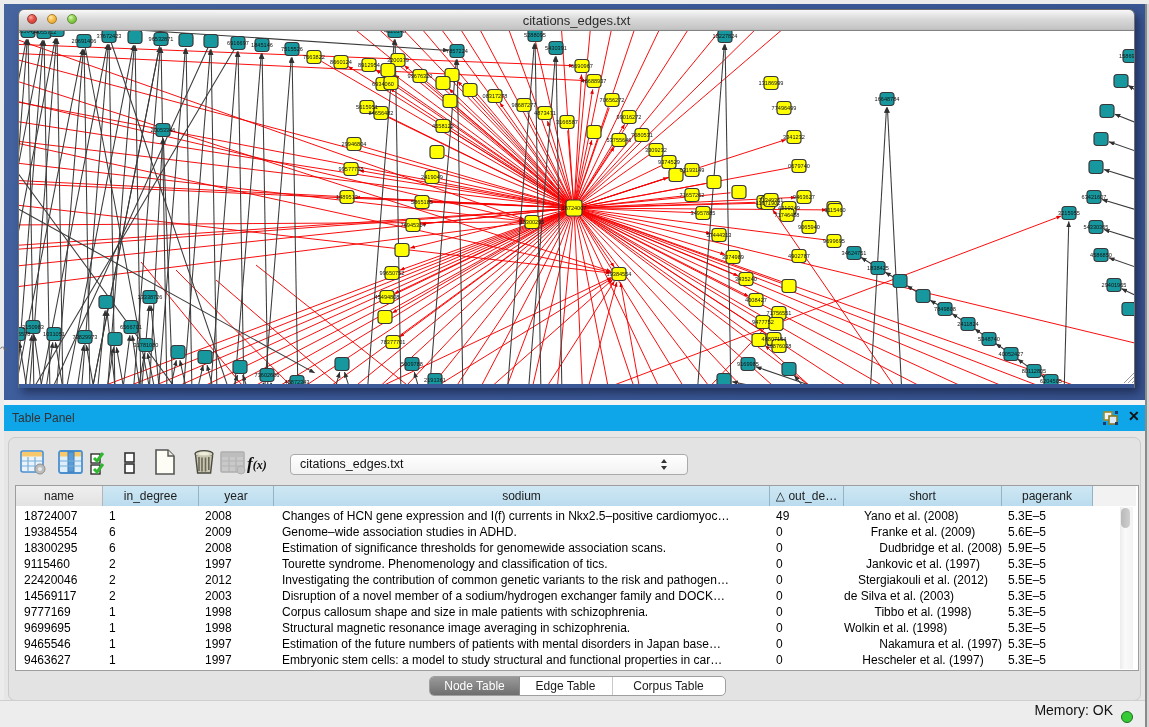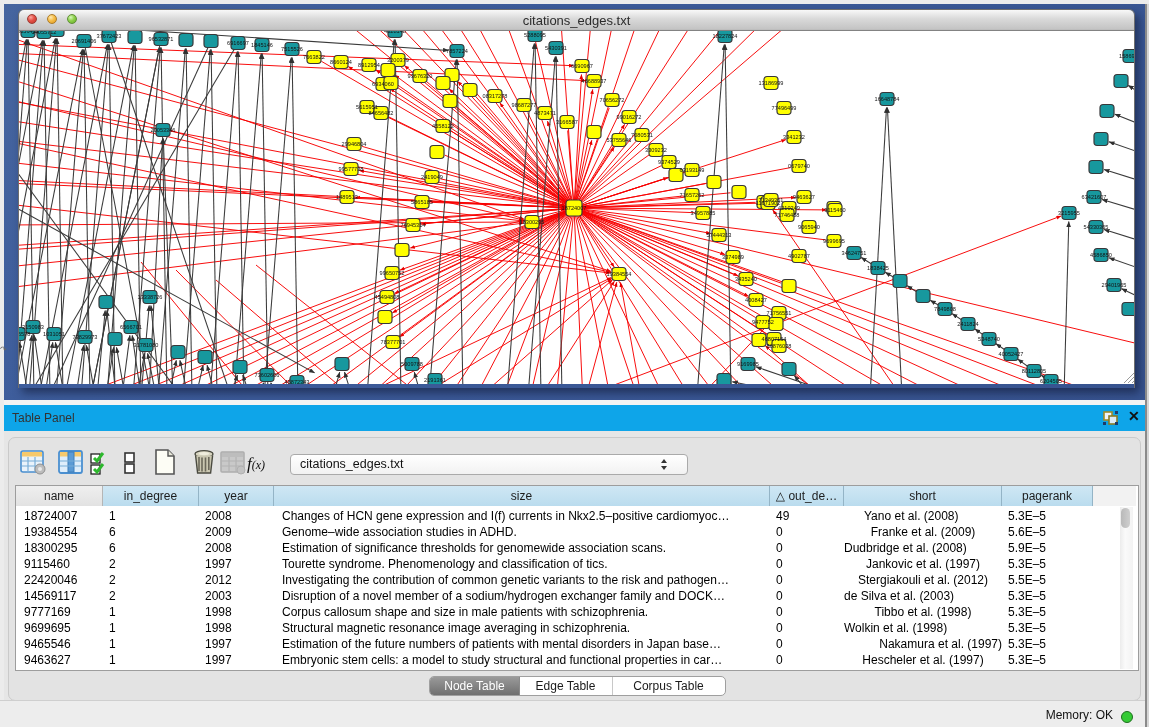--- a/index.html
+++ b/index.html
@@ -38,21 +38,21 @@
 #sbtrack{left:1104px;top:21px;width:13px;height:162px;background:linear-gradient(90deg,#ececec,#fafafa 40%,#f3f3f3)}
 #sbthumb{left:1px;top:1px;width:9px;height:20px;background:linear-gradient(90deg,#b9b9b9,#cfcfcf);border-radius:5px}
 
 #tabs{left:420px;top:238px;width:295px;height:18px;border:1px solid #9f9f9f;border-radius:5px;background:#fff;overflow:hidden}
 #tab1{left:0;top:0;width:89px;height:18px;background:linear-gradient(#9a9a9a,#6f6f6f);color:#fff;font-size:12px;text-align:center;line-height:18px;border-right:1px solid #8a8a8a}
 #tab2{left:89px;top:0;width:93px;height:18px;color:#1a1a1a;font-size:12px;text-align:center;line-height:18px;border-right:1px solid #c8c8c8}
 #tab3{left:182px;top:0;width:113px;height:18px;color:#1a1a1a;font-size:12px;text-align:center;line-height:18px}
 
 #statusline{left:0;top:700px;width:1149px;height:1px;background:#cfcfcf}
 #status{left:0;top:701px;width:1149px;height:26px;background:#ededed}
-#mem{right:36px;top:7px;font-size:12px;color:#111}
+#mem{right:36px;top:1px;font-size:14px;color:#111}
 #memdot{right:16px;top:10px;width:10px;height:10px;border-radius:50%;background:#35cb35;border:1.5px solid #1f6e1f}
 #rightedge{right:2px;top:4px;width:2px;height:723px;background:#8a8a8a}
 #rightedge2{right:0;top:4px;width:2px;height:723px;background:#d6d6d6}
 #curl{left:0px;top:345px;font-size:8px;color:#666}
 </style></head>
 <body>
 <div id="bluepanel" class="abs">
   <div id="netwin" class="abs">
     <div id="titlebar" class="abs">
       <div id="b1" class="btn abs"></div>
@@ -625,30 +625,30 @@
           <path d="M3.6 6.5l2 17.5h13l2-17.5" fill="#c9c6b0" stroke="#4a4a40" stroke-width="1.4"></path>
           <path d="M7 8v14M10 8.5v14M13.5 8.5v14M16.8 8v13" stroke="#6b685a" stroke-width="1.6"></path>
           <ellipse cx="12" cy="4.6" rx="5" ry="1.6" fill="#efeddd"></ellipse>
         </svg></div>
 <div class="abs ticon" style="left:211px;top:13px"><svg width="27" height="24">
           <rect x="1" y="1" width="23" height="20" rx="1" fill="#c9c9c9" stroke="#adadad" stroke-width="1.5"></rect>
           <rect x="2" y="2" width="21" height="4" fill="#bdbdbd"></rect>
           <path d="M2 10h21M2 15h21M9 6v15M16 6v15" stroke="#b3b3b3" stroke-width="1.2"></path>
           <circle cx="21" cy="19" r="4" fill="#c2c2c2" stroke="#b0b0b0"></circle>
         </svg></div>
-<div class="abs" style="left:238px;top:16px;font-family:'Liberation Serif',serif;font-style:italic;font-weight:normal;font-size:17px;color:#0d0d0d">f<span style="font-size:12px">(x)</span></div>
+<div class="abs" style="left:238px;top:16px;font-family:'Liberation Serif',serif;font-style:italic;font-weight:bold;font-size:17px;color:#0d0d0d">f<span style="font-size:12px">(x)</span></div>
     <div id="combo" class="abs">citations_edges.txt<div id="comboarr" class="abs"><svg width="10" height="19">
             <path d="M5 4l3 4H2z" fill="#333"></path>
             <path d="M5 15l-3-4h6z" fill="#333"></path>
           </svg></div></div>
     <div id="tbl" class="abs">
       <div id="hname" class="hcell abs" style="left:0px;width:87px">name</div>
 <div id="h2" class="hcell abs" style="left:87px;width:96px">in_degree</div>
 <div id="h3" class="hcell abs" style="left:183px;width:75px">year</div>
-<div id="h4" class="hcell abs" style="left:258px;width:496px">size</div>
+<div id="h4" class="hcell abs" style="left:258px;width:496px">sodium</div>
 <div id="h5" class="hcell abs" style="left:754px;width:74px">△ out_de…</div>
 <div id="h6" class="hcell abs" style="left:828px;width:158px">short</div>
 <div id="h7" class="hcell abs" style="left:986px;width:91px">pagerank</div>
 <div id="h8" class="hcell abs" style="left:1077px;width:43px;background:#f2f2f2;border-right:none"></div>
       <div class="trow abs" style="top:22px;line-height:16px">
           <span class="c" style="left:8px">18724007</span>
           <span class="c" style="left:93px">1</span>
           <span class="c" style="left:189px">2008</span>
           <span class="c" style="left:266px">Changes of HCN gene expression and I(f) currents in Nkx2.5–positive cardiomyoc…</span>
           <span class="c" style="left:760px">49</span>
@@ -663,21 +663,21 @@
           <span class="c" style="left:760px">0</span>
           <span class="c" style="left:828px;width:158px;text-align:center">Franke et al. (2009)</span>
           <span class="c" style="left:992px">5.6E–5</span>
         </div>
 <div class="trow abs" style="top:54px;line-height:16px">
           <span class="c" style="left:8px">18300295</span>
           <span class="c" style="left:93px">6</span>
           <span class="c" style="left:189px">2008</span>
           <span class="c" style="left:266px">Estimation of significance thresholds for genomewide association scans.</span>
           <span class="c" style="left:760px">0</span>
-          <span class="c" style="left:828px;width:158px;text-align:left">Dudbridge et al. (2008)</span>
+          <span class="c" style="left:828px;width:158px;text-align:right">Dudbridge et al. (2008)</span>
           <span class="c" style="left:992px">5.9E–5</span>
         </div>
 <div class="trow abs" style="top:70px;line-height:16px">
           <span class="c" style="left:8px">9115460</span>
           <span class="c" style="left:93px">2</span>
           <span class="c" style="left:189px">1997</span>
           <span class="c" style="left:266px">Tourette syndrome. Phenomenology and classification of tics.</span>
           <span class="c" style="left:760px">0</span>
           <span class="c" style="left:828px;width:158px;text-align:center">Jankovic et al. (1997)</span>
           <span class="c" style="left:992px">5.3E–5</span>

